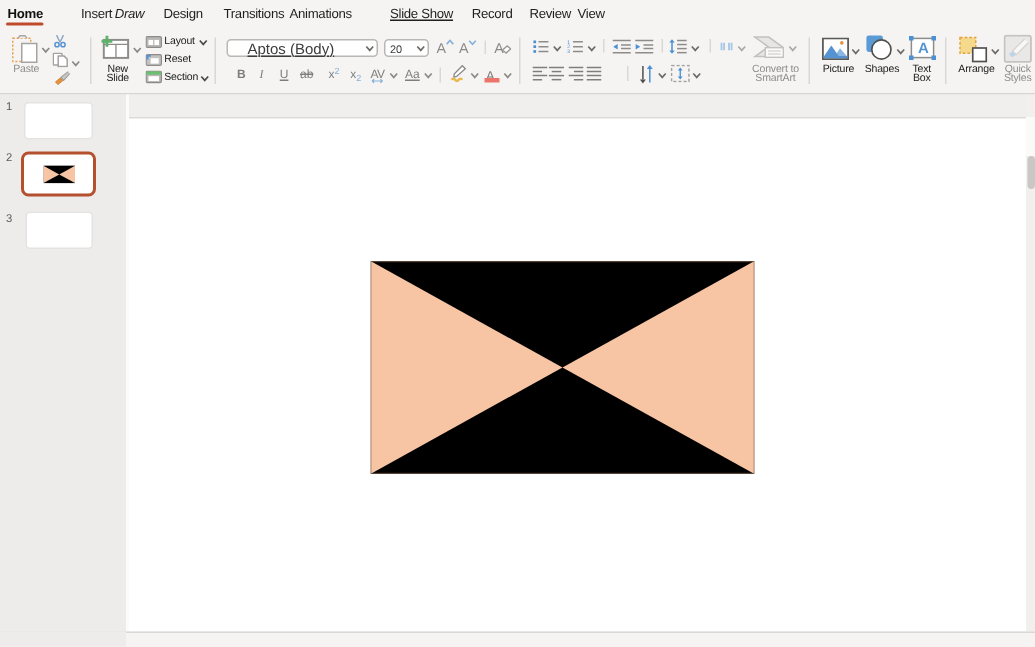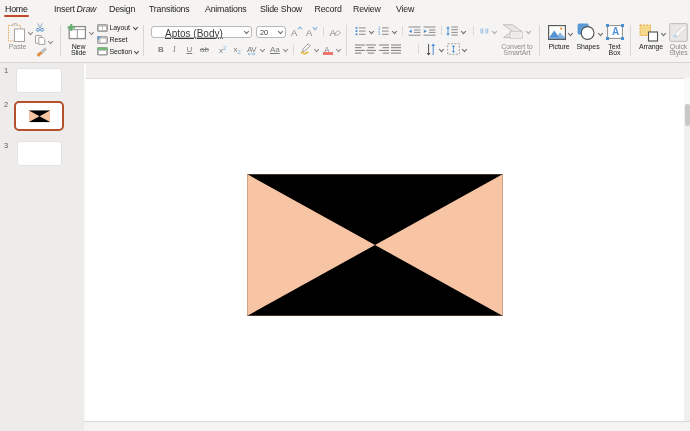--- a/index.html
+++ b/index.html
@@ -11,31 +11,31 @@
 .chev{position:absolute;width:7px;height:7px;}
 .lbl{position:absolute;font-size:7px;color:#1c1c1c;text-align:center;line-height:6.3px;letter-spacing:-0.1px;}
 .glbl{color:#8e8d8b;}
 .vdiv{position:absolute;width:1px;background:#d9d8d6;}
 .combo{position:absolute;background:#fff;border:1px solid #b9b8b6;border-radius:3px;}
 .rtxt{position:absolute;font-size:9px;color:#4a4a4a;}
 </style>
 </head>
 <body>
 
-<div class="menu" style="left:5px;font-weight:normal;color:#111;">Home</div>
+<div class="menu" style="left:5px;font-weight:bold;color:#111;">Home</div>
 <div class="abs" style="left:4px;top:14.5px;width:25px;height:2.5px;background:#bf4b2c;border-radius:2px;"></div>
 <div class="menu" style="left:54px;">Insert</div>
 <div class="menu" style="left:76.5px;font-style:italic;">Draw</div>
 <div class="menu" style="left:109px;">Design</div>
 <div class="menu" style="left:149px;">Transitions</div>
-<div class="menu" style="left:205px;text-align:center;">Animations</div>
-<div class="menu" style="left:260px;">Slide Show</div>
+<div class="menu" style="left:193px;text-align:center;">Animations</div>
+<div class="menu" style="left:260px;text-decoration:underline;">Slide Show</div>
 <div class="menu" style="left:314.5px;">Record</div>
 <div class="menu" style="left:353px;">Review</div>
-<div class="menu" style="left:396px;text-align:right;">View</div>
+<div class="menu" style="left:385px;text-align:right;">View</div>
 
 <div id="ribbon" class="abs" style="left:0;top:17px;width:690px;height:45px;"></div>
 
 <div class="vdiv" style="left:59.5px;top:25px;height:31px;"></div>
 <div class="vdiv" style="left:143px;top:25px;height:31px;"></div>
 <div class="vdiv" style="left:346px;top:25px;height:31px;"></div>
 <div class="vdiv" style="left:539px;top:25px;height:31px;"></div>
 <div class="vdiv" style="left:630px;top:25px;height:31px;"></div>
 
 <svg class="ic" style="left:7px;top:22.5px;" width="19" height="21" viewBox="0 0 19 21">

